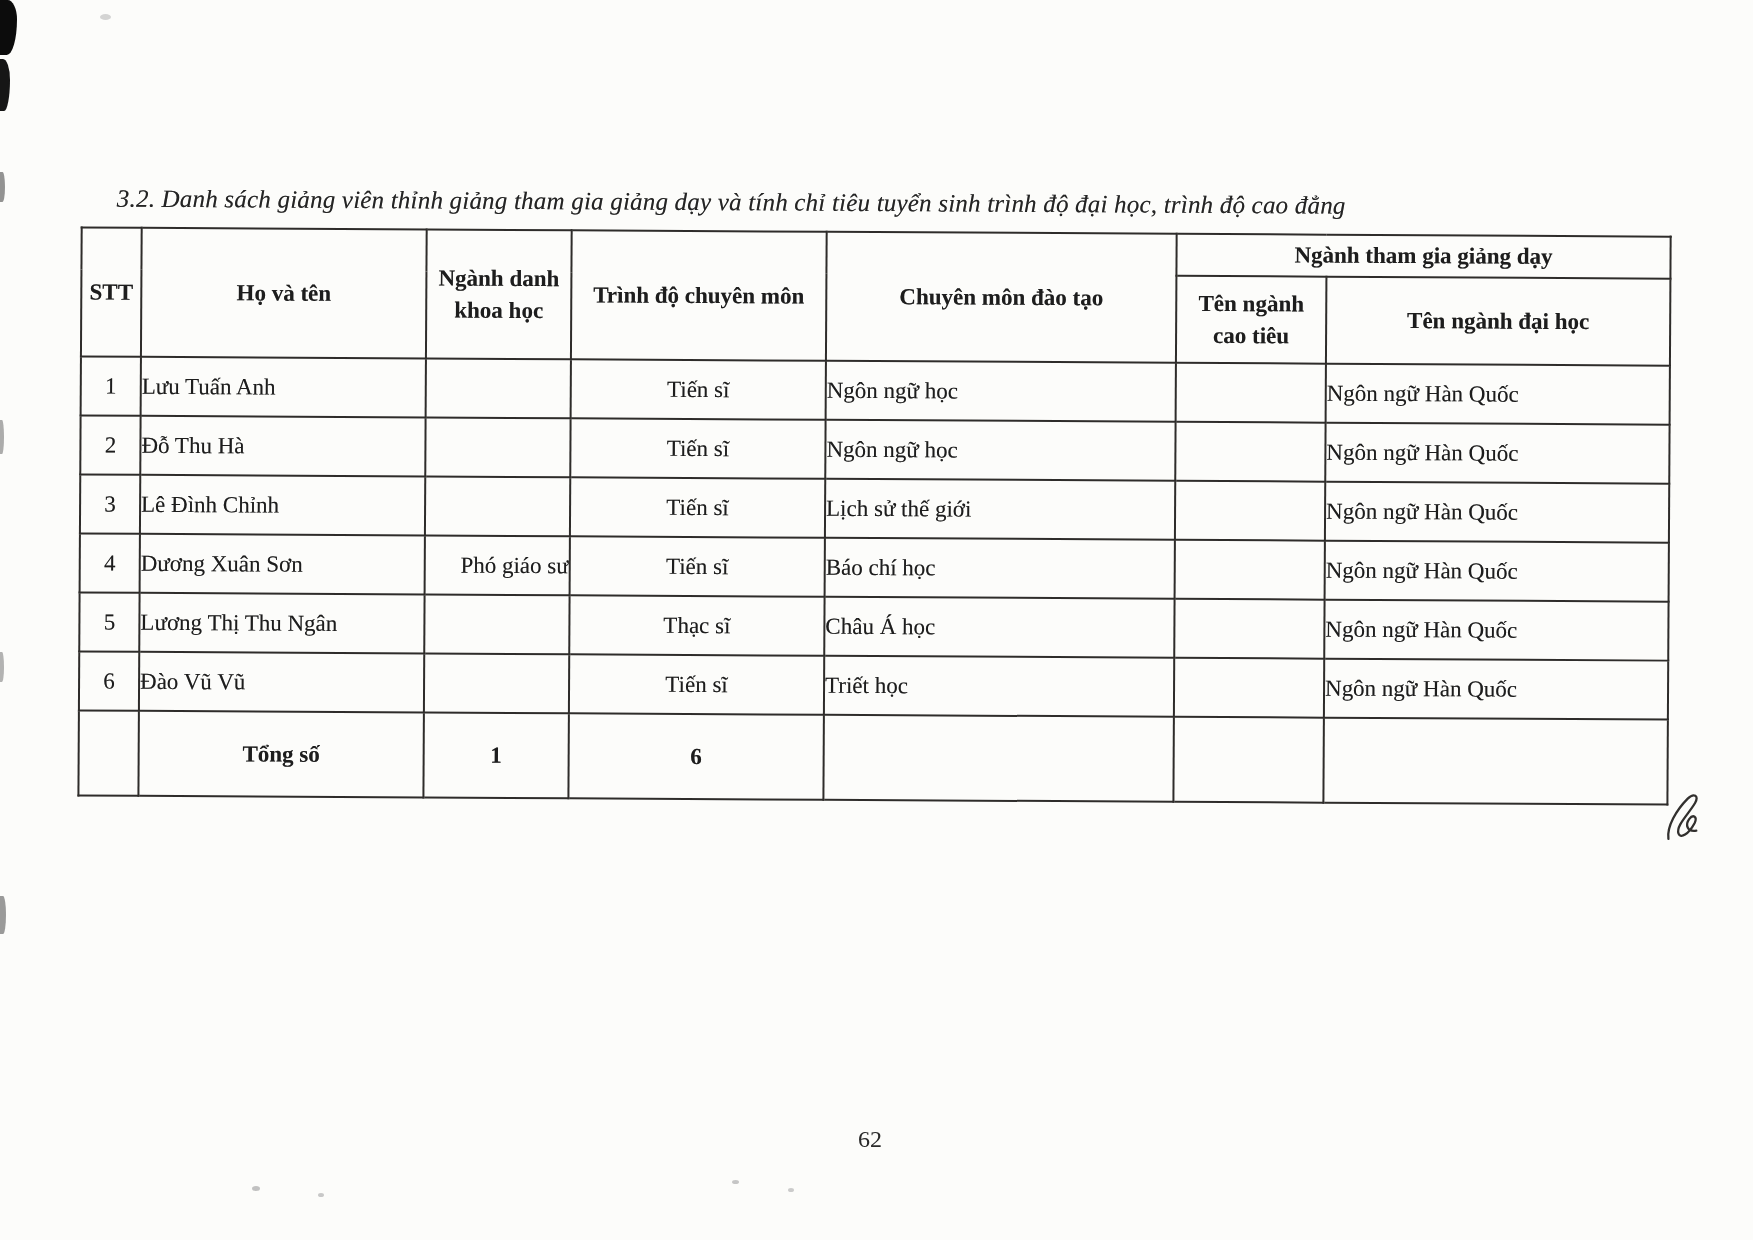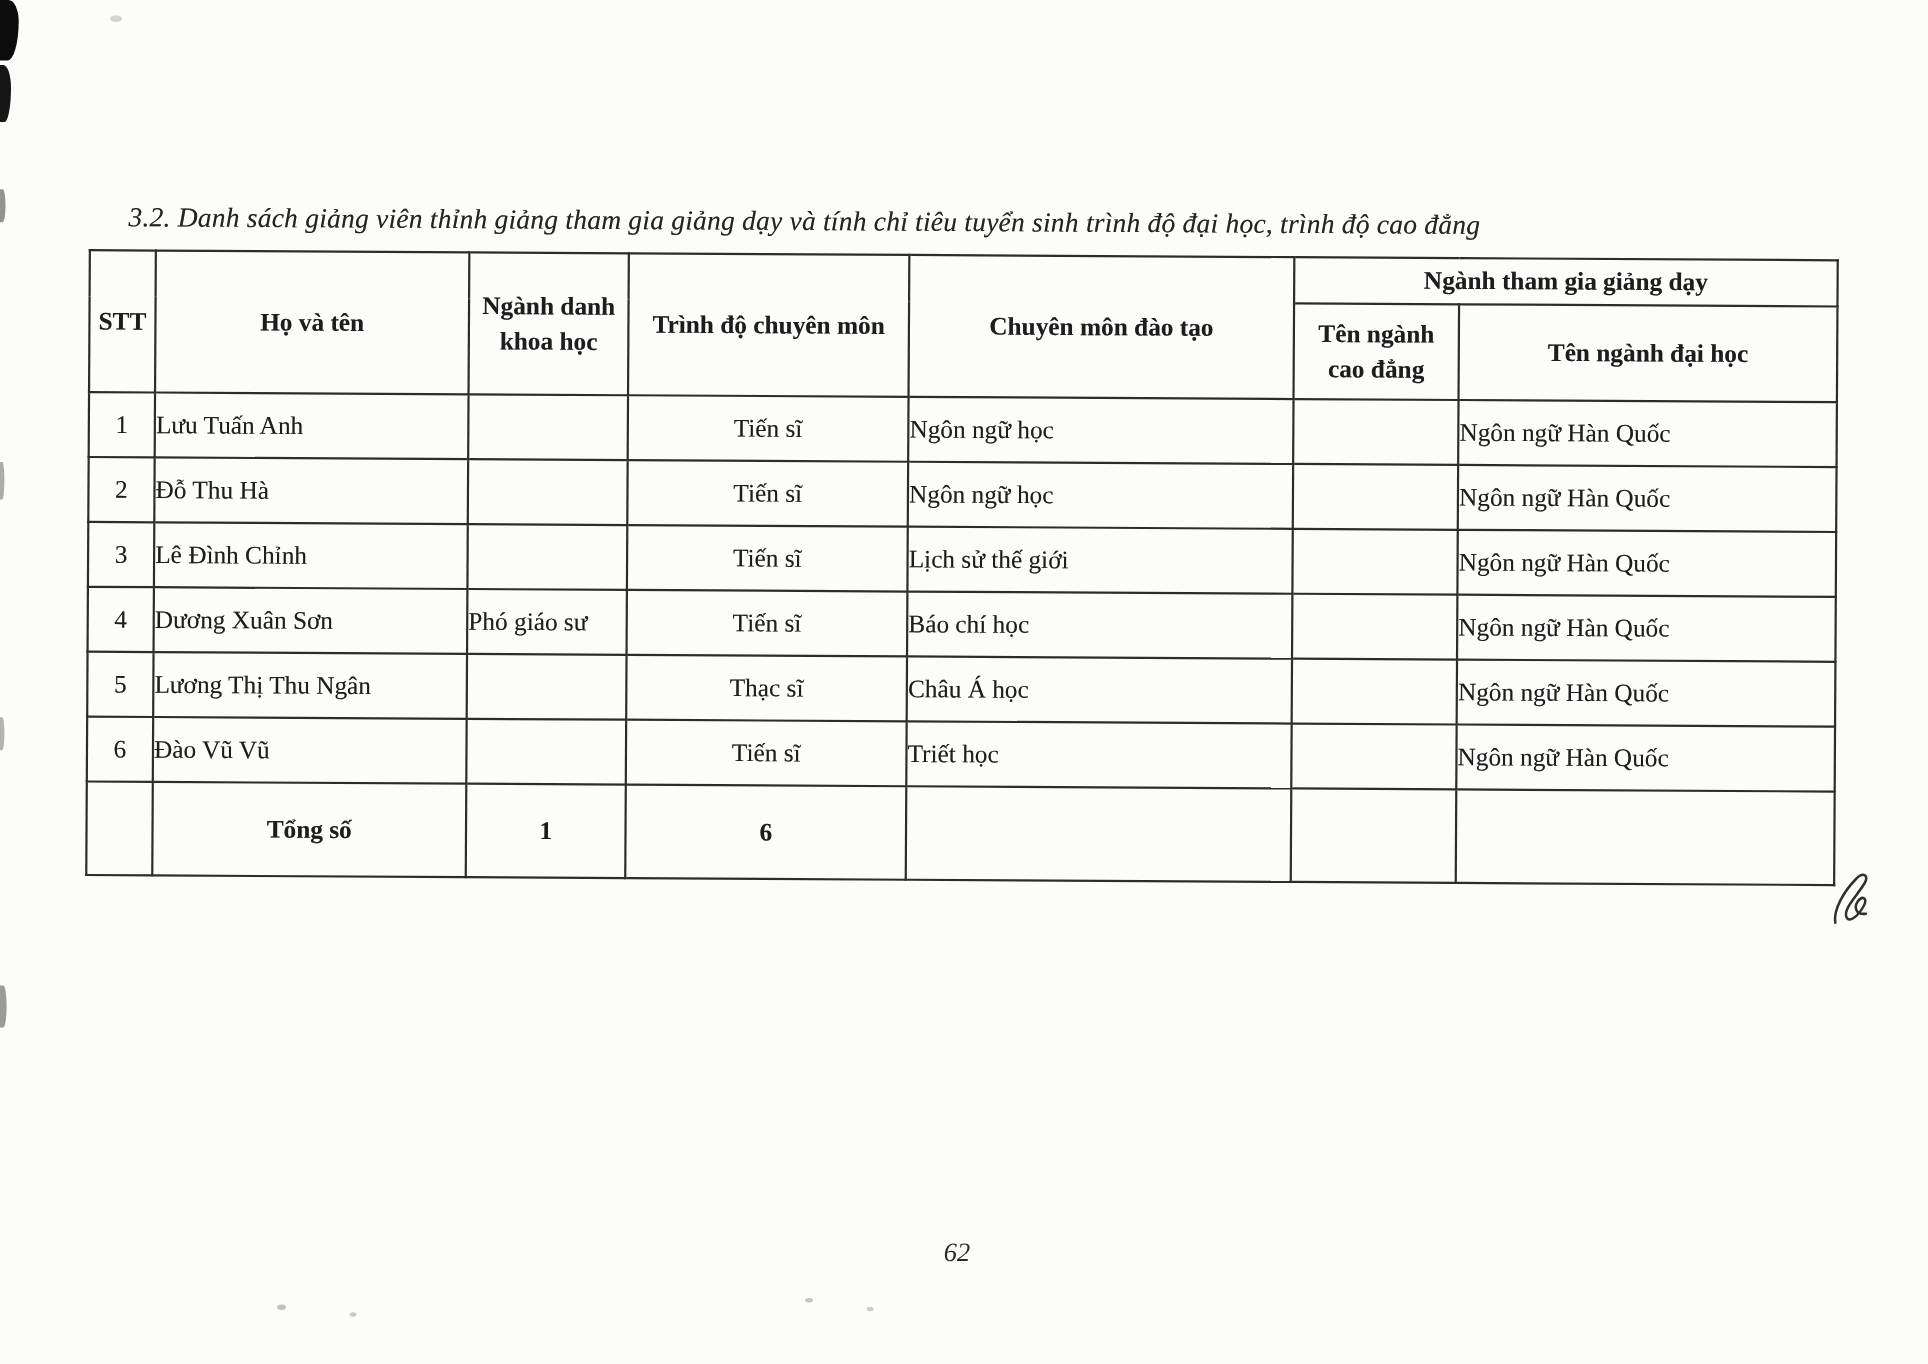--- a/index.html
+++ b/index.html
@@ -53,36 +53,35 @@
     line-height: 1.35;
     padding: 2px 6px;
   }
   tr.h1 { height: 42px; }
   tr.h2 { height: 87px; }
   tbody tr.datarow { height: 59px; }
   tr.totalrow { height: 85px; }
 
   td.c-stt { text-align: center; }
   td.c-name { text-align: left; padding-left: 14px; }
-  td.c-title { text-align: left; margin-top: 33px; }
+  td.c-title { text-align: right; margin-top: 33px; }
   td.c-degree { text-align: center; }
   td.c-spec { text-align: left; padding-left: 28px; }
   td.c-cd { }
   td.c-dh { text-align: left; padding-left: 16px; }
 
   tr.totalrow td { font-weight: bold; }
   td.t-label { text-align: center; }
   td.t-num { text-align: center; }
 
   .page-number {
     position: absolute;
     left: 858px; top: 1126px;
     font-size: 24px;
     color: #2a2a2a;
-    font-style: italic;
   }
 
   .squiggle {
     position: absolute;
     left: 1664px; top: 790px;
     width: 48px; height: 60px;
     transform: rotate(10deg);
   }
 
   
@@ -135,21 +134,21 @@
       <thead>
         <tr class="h1">
           <th rowspan="2">STT</th>
           <th rowspan="2">Họ và tên</th>
           <th rowspan="2">Ngành danh khoa học</th>
           <th rowspan="2">Trình độ chuyên môn</th>
           <th rowspan="2">Chuyên môn đào tạo</th>
           <th colspan="2">Ngành tham gia giảng dạy</th>
         </tr>
         <tr class="h2">
-          <th>Tên ngành cao đẳng</th>
+          <th>Tên ngành cao tiêu</th>
           <th>Tên ngành đại học</th>
         </tr>
       </thead>
       <tbody>
         <tr class="datarow">
           <td class="c-stt">1</td>
           <td class="c-name">Lưu Tuấn Anh</td>
           <td class="c-title"></td>
           <td class="c-degree">Tiến sĩ</td>
           <td class="c-spec">Ngôn ngữ học</td>

